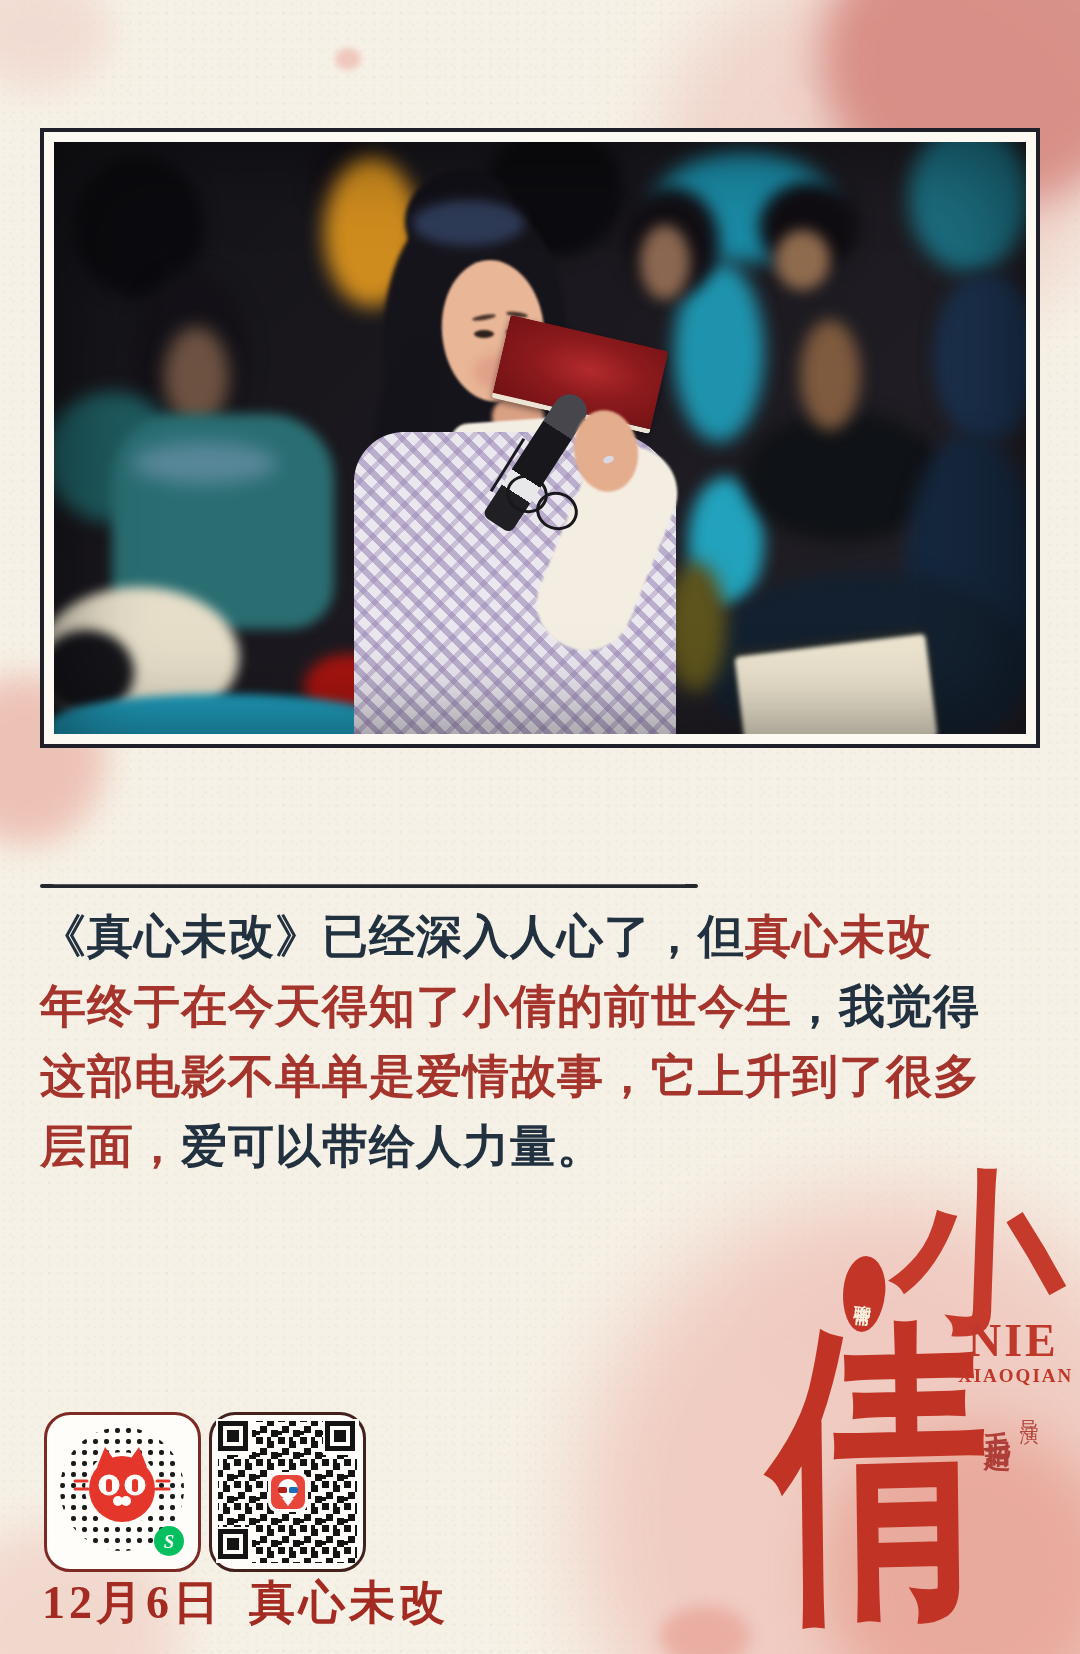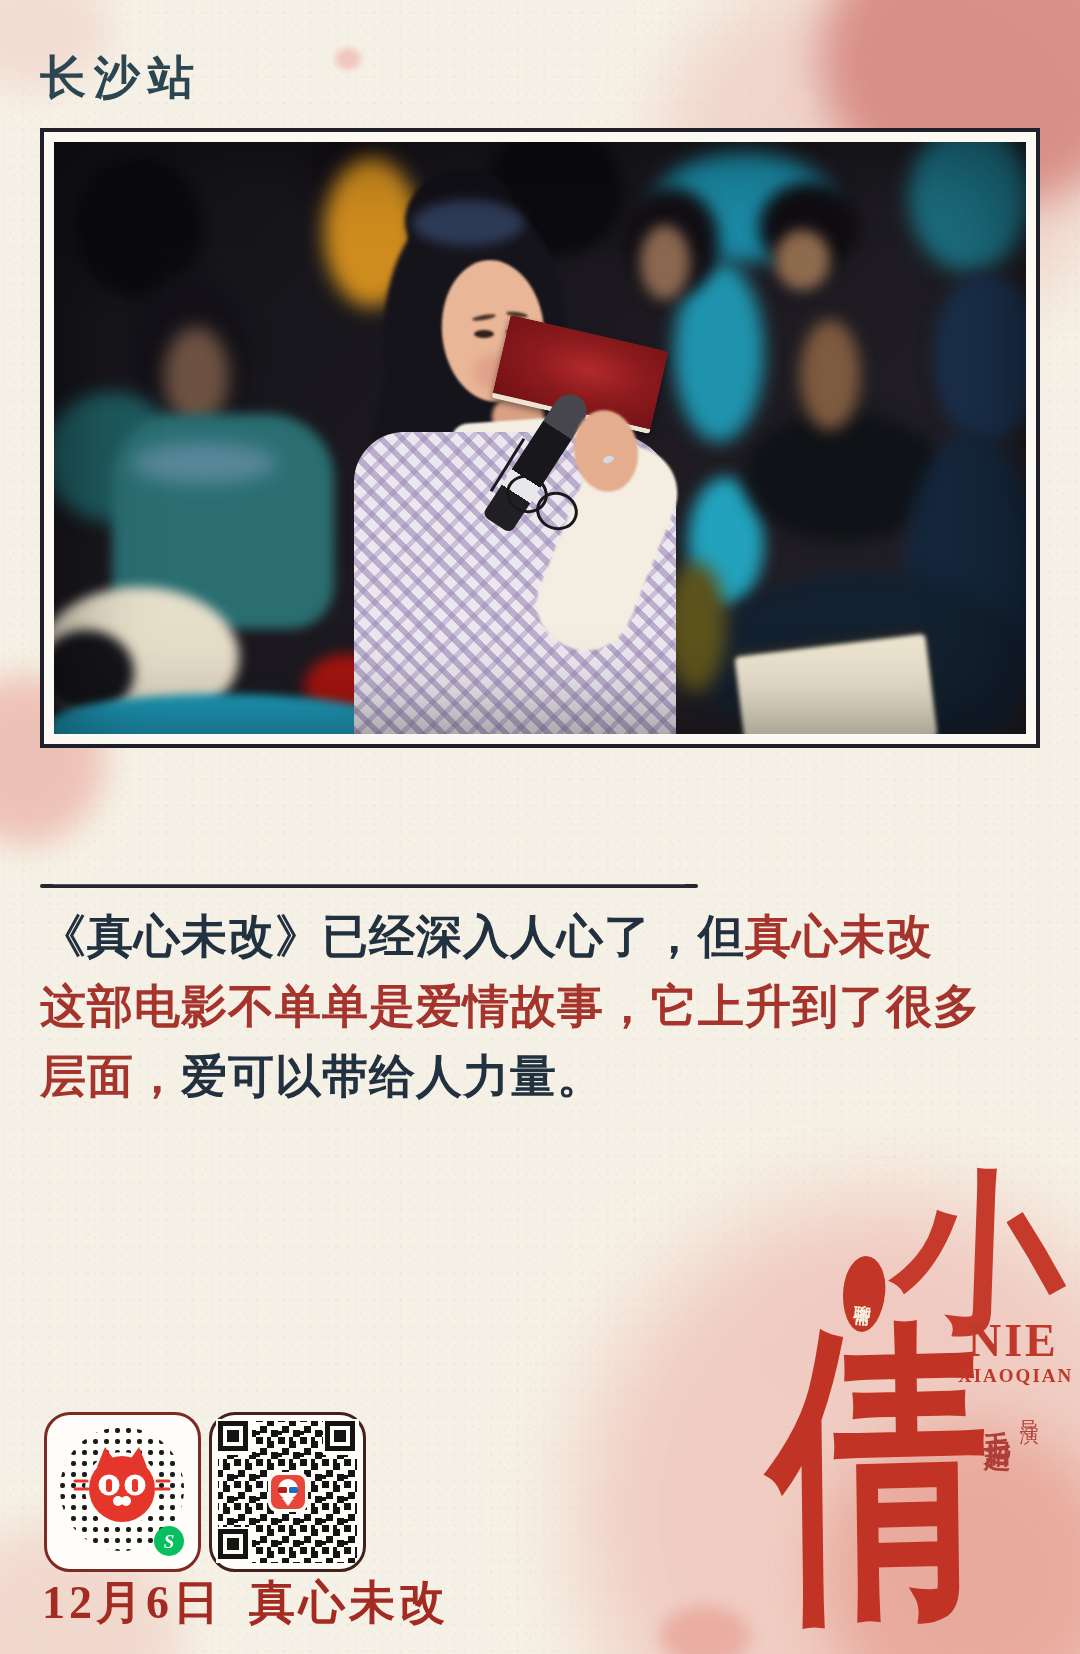--- a/index.html
+++ b/index.html
@@ -65,21 +65,20 @@
   <div class="wash" style="left:-40px;top:-30px;width:150px;height:120px;background:#f0d4cb;filter:blur(18px);opacity:.7;"></div>
   <div class="wash" style="left:335px;top:48px;width:26px;height:22px;background:#efc4ba;filter:blur(3px);opacity:.9;"></div>
   <div class="wash" style="left:780px;top:88px;width:30px;height:26px;background:#f2cfc6;filter:blur(4px);opacity:.8;"></div>
   <div class="wash" style="left:-55px;top:675px;width:160px;height:170px;background:#ecb7ab;filter:blur(16px);opacity:.8;"></div>
   <div class="wash" style="left:760px;top:1240px;width:240px;height:160px;background:#f6e0da;filter:blur(30px);opacity:.7;"></div>
   <div class="wash" style="right:-120px;bottom:-180px;width:620px;height:640px;background:#efc6bc;filter:blur(46px);opacity:.85;"></div>
   <div class="wash" style="right:-40px;bottom:-70px;width:300px;height:300px;background:#e7a294;filter:blur(28px);opacity:.8;"></div>
   <div class="wash" style="left:-60px;bottom:-90px;width:240px;height:220px;background:#f1d2c8;filter:blur(24px);opacity:.8;"></div>
   <div class="wash" style="left:660px;bottom:-12px;width:90px;height:60px;background:#e9a89d;filter:blur(8px);opacity:.85;"></div>
 
-  <div class="layer station">长沙站</div>
 
   <div class="layer photo-frame">
     <div class="photo">
 
       <div class="blob" style="left:20px;top:15px;width:130px;height:140px;background:#0b0a0e;filter:blur(8px);"></div>
       <div class="blob" style="left:80px;top:130px;width:115px;height:170px;background:#131117;filter:blur(9px);"></div>
       <div class="blob" style="left:110px;top:185px;width:65px;height:100px;background:#6d5242;filter:blur(9px);"></div>
       <div class="blob" style="left:255px;top:-10px;width:75px;height:85px;background:#141017;filter:blur(8px);"></div>
       <div class="blob" style="left:270px;top:15px;width:95px;height:150px;background:#cf8c1e;filter:blur(10px);"></div>
       <div class="blob" style="left:430px;top:-15px;width:140px;height:130px;background:#0c0b0f;filter:blur(8px);"></div>
@@ -141,20 +140,21 @@
       <div class="ph" style="left:452px;top:292px;width:3px;height:62px;background:#1a1a1e;transform:rotate(32deg);"></div>
       <div class="ph" style="left:452px;top:333px;width:36px;height:32px;border:3px solid #17171c;border-radius:50%;transform:rotate(18deg);"></div>
       <div class="ph" style="left:482px;top:350px;width:36px;height:32px;border:3px solid #17171c;border-radius:50%;transform:rotate(18deg);"></div>
     </div>
   </div>
 
   <div class="layer divider"></div>
 
   <div class="layer bodytext" style="top:902px;">
     <p><span class="seg-dark">《真心未改》已经深入人心了，但</span><span class="seg-red">真心未改</span></p>
+    <p><span class="seg-red">年终于在今天得知了小倩的前世今生</span><span class="seg-dark">，我觉得</span></p>
     <p><span class="seg-red">这部电影不单单是爱情故事，它上升到了很多</span></p>
     <p><span class="seg-red">层面，</span><span class="seg-dark">爱可以带给人力量。</span></p>
   </div>
 
   <div class="layer cal-small">小</div>
   <div class="layer cal-qian">倩</div>
   <div class="layer seal">
       <span>聊斋</span>
     </div>
   <div class="layer latin-title">NIE</div>

